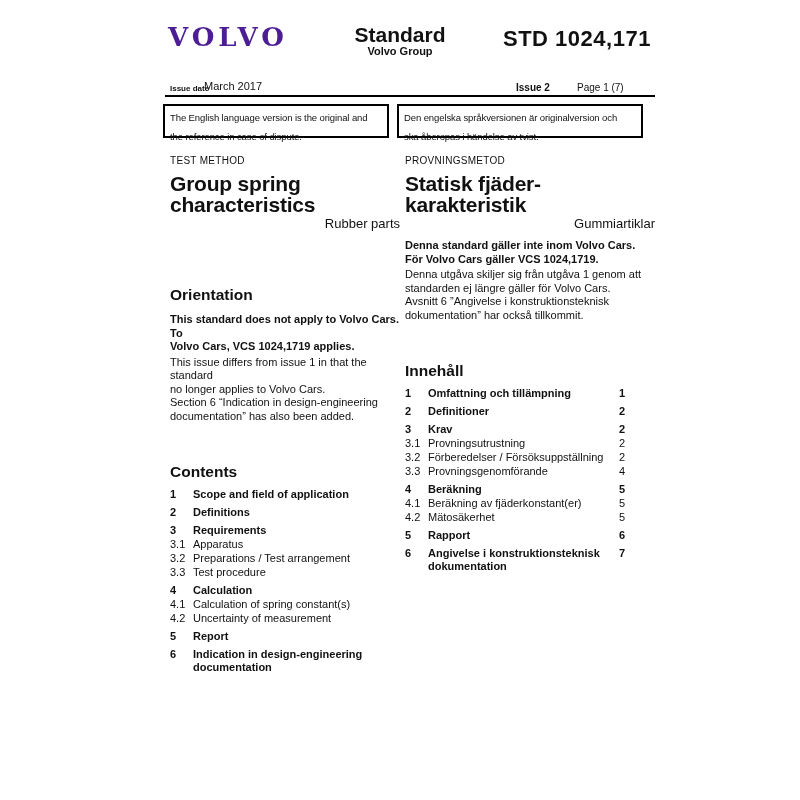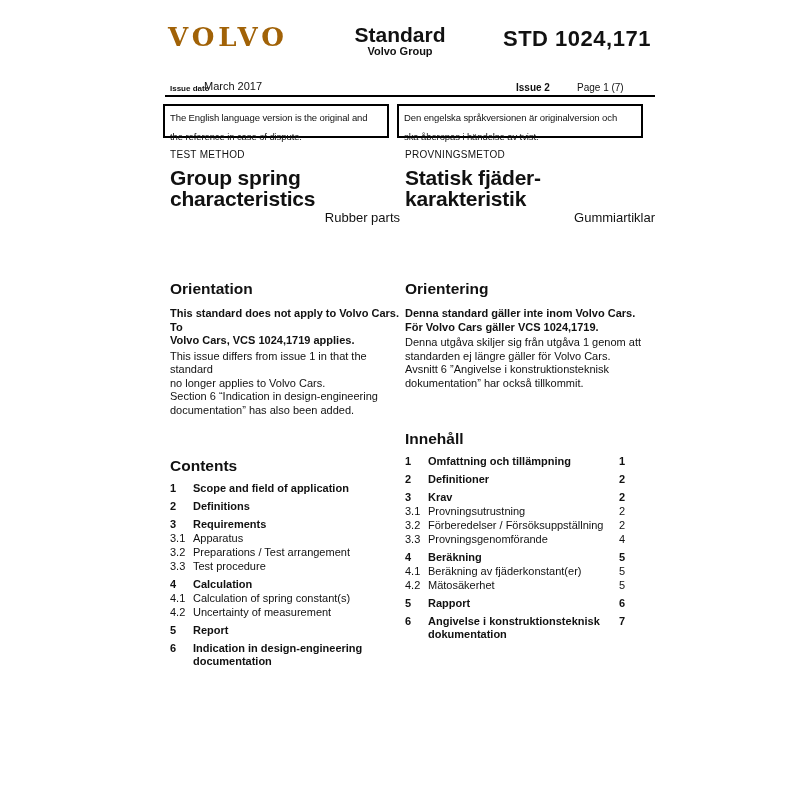--- a/index.html
+++ b/index.html
@@ -5,21 +5,21 @@
   * { margin:0; padding:0; box-sizing:border-box; }
   html,body { width:800px; height:800px; background:#ffffff; }
   body { font-family:"Liberation Sans","DejaVu Sans",sans-serif; color:#111; }
   .page { position:relative; width:800px; height:800px; background:#fff; overflow:hidden; }
 
   
   .brand-logo {
     position:absolute; left:168px; top:24px;
     font-family:"DejaVu Serif","Liberation Serif",serif;
     font-weight:bold; font-size:26px; letter-spacing:4px; line-height:1;
-    color:#a16207;
+    color:#4c1d95;
   }
   .std-title { position:absolute; left:330px; top:25px; width:140px; text-align:center; }
   .std-title-main { font-size:21px; font-weight:bold; line-height:20px; }
   .std-title-sub  { font-size:11px; font-weight:bold; line-height:13px; }
   .doc-number { position:absolute; left:503px; top:26px; font-size:22px; font-weight:bold; letter-spacing:0.5px; }
 
   .issue-date-label { position:absolute; left:170px; top:84px; font-size:8px; font-weight:bold; }
   .issue-date       { position:absolute; left:204px; top:80px; font-size:11px; }
   .issue-no         { position:absolute; left:516px; top:82px; font-size:10px; font-weight:bold; }
   .page-no          { position:absolute; left:577px; top:82px; font-size:10px; }
@@ -29,21 +29,21 @@
   .notice {
     position:absolute; top:104px; height:34px;
     border:2px solid #000; padding:2px 5px;
     font-size:9.5px; line-height:19px; white-space:pre-line;
     letter-spacing:-0.1px;
   }
   .notice-en { left:163px; width:226px; }
   .notice-sv { left:397px; width:246px; }
 
   
-  .col { position:absolute; top:149px; }
+  .col { position:absolute; top:155px; }
   .col-en { left:170px; width:230px; }
   .col-sv { left:405px; width:250px; }
 
   .kicker { font-size:10px; line-height:12px; letter-spacing:0.3px; }
   .doc-title {
     margin-top:6px; font-size:21px; font-weight:bold; line-height:21px;
     letter-spacing:-0.2px; white-space:pre-line;
   }
   .doc-subtitle { margin-top:2px; font-size:13px; line-height:13px;text-align:right; }
 
@@ -159,21 +159,20 @@
         </div>
       </div>
   </div>
 
   <div class="col col-sv">
     <div class="kicker">PROVNINGSMETOD</div>
     <div class="doc-title">Statisk fjäder-
 karakteristik</div>
     <div class="doc-subtitle">Gummiartiklar</div>
 
-    <div class="section-heading">Orientering</div>
     <div class="para-bold">Denna standard gäller inte inom Volvo Cars.
 För Volvo Cars gäller VCS 1024,1719.</div>
     <div class="para">Denna utgåva skiljer sig från utgåva 1 genom att
 standarden ej längre gäller för Volvo Cars.
 Avsnitt 6 ”Angivelse i konstruktionsteknisk
 dokumentation” har också tillkommit.</div>
 
     <div class="toc-heading">Innehåll</div>
     <div class="toc">
 

